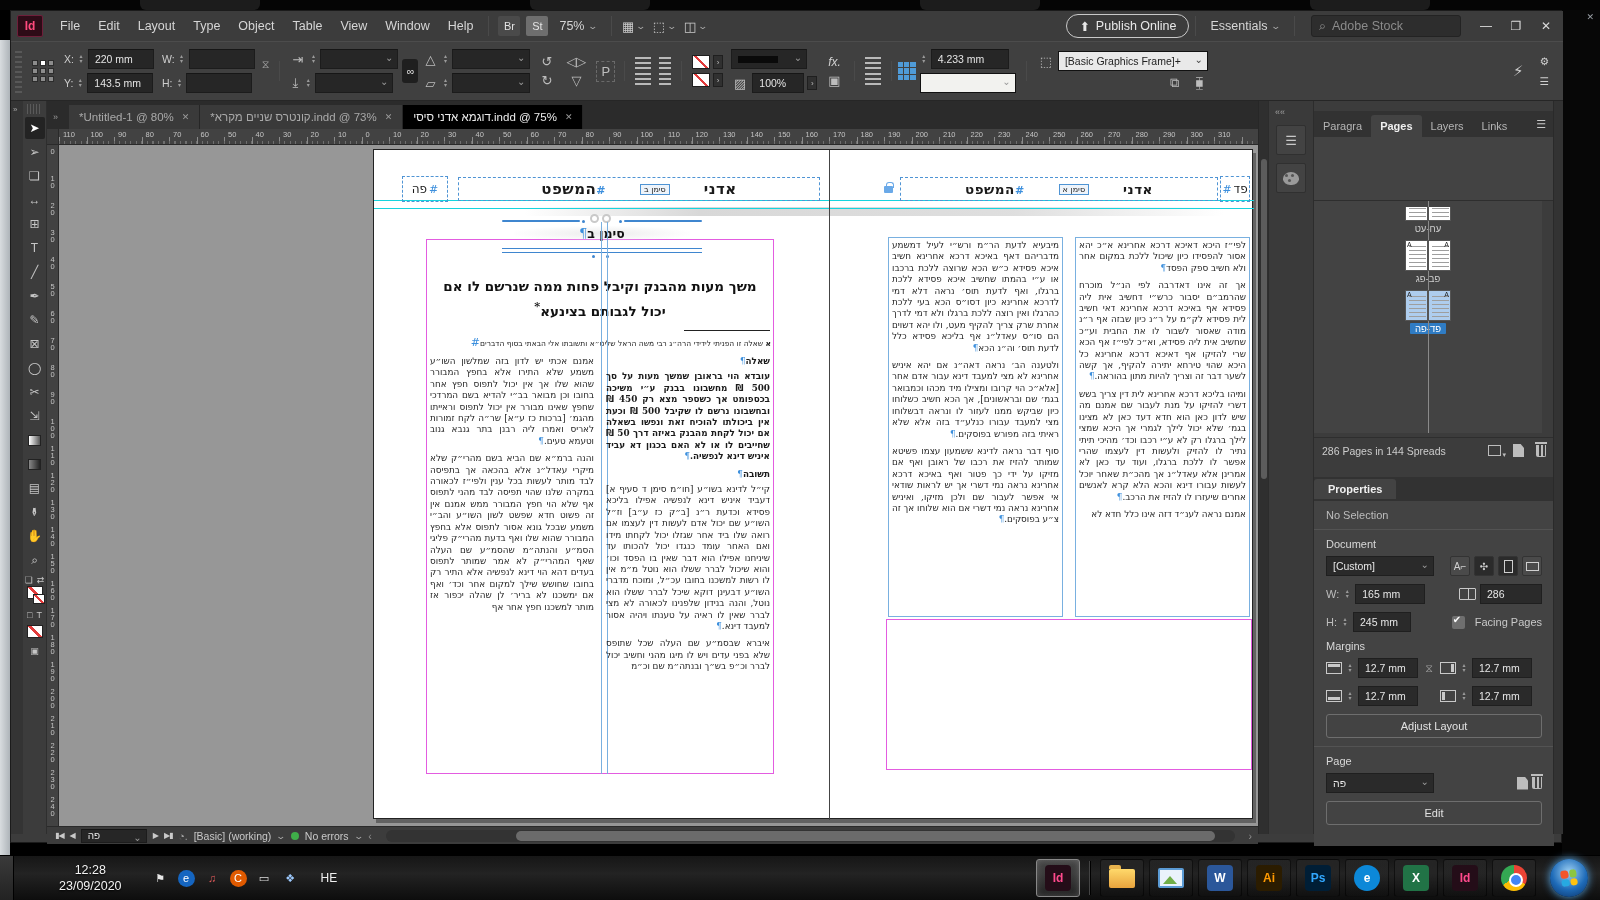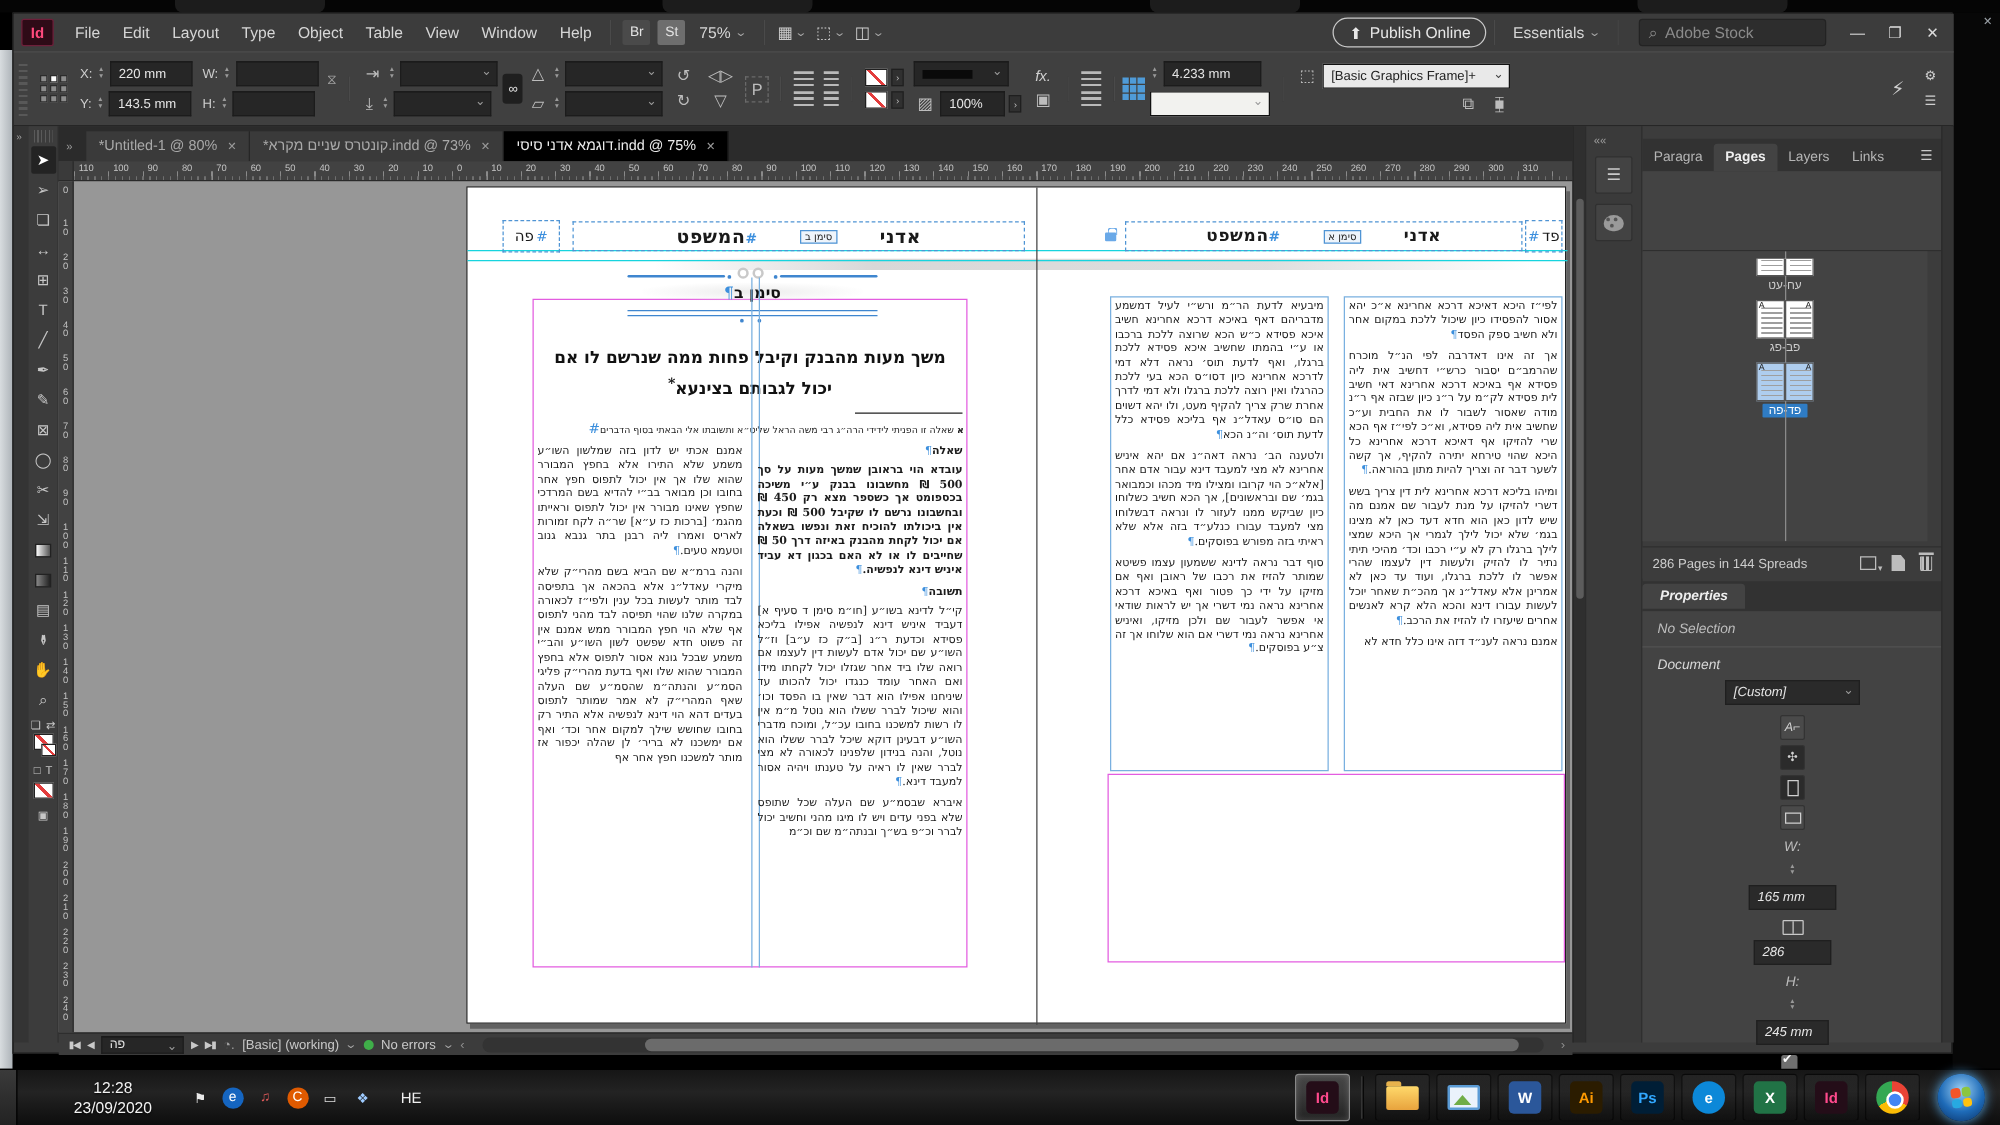--- a/index.html
+++ b/index.html
@@ -172,28 +172,28 @@
   .slabel.sel{background:#2f7cc4;color:#fff;border-radius:1px;}
   #pages-footer{position:absolute;left:0;top:336px;width:240px;height:26px;background:#3c3c3c;border-top:1px solid #2e2e2e;
     display:flex;align-items:center;padding:0 8px;font-size:10.5px;color:#cdcdcd;gap:4px;}
   .fico{margin-left:auto;display:flex;gap:12px;align-items:center;}
   .pagenew{width:11px;height:13px;background:#bdbdbd;clip-path:polygon(0 0,70% 0,100% 30%,100% 100%,0 100%);}
   .trash{width:10px;height:12px;position:relative;background:repeating-linear-gradient(90deg,#bdbdbd 0 2px,transparent 2px 4px);border:1px solid #bdbdbd;border-top:none;border-radius:0 0 2px 2px;}
   .trash::before{content:"";position:absolute;left:-2px;top:-3px;width:12px;height:2px;background:#bdbdbd;}
   .psize{width:13px;height:11px;border:1px solid #bdbdbd;position:relative;}
   .psize::after{content:"▾";position:absolute;right:-6px;bottom:-4px;font-size:7px;color:#bdbdbd;}
   
-  #props{position:absolute;left:0;top:364px;width:240px;height:369px;font-style:italic;}
+  #props{position:absolute;left:0;top:376px;width:240px;height:369px;}
   .props-tab{position:absolute;left:0;top:0;width:240px;height:24px;background:#323232;}
   .props-tab span{display:inline-block;background:#434343;color:#efefef;font-weight:bold;padding:4px 14px;border-radius:3px 3px 0 0;margin:2px 0 0 0;}
   .props-body{position:absolute;left:0;top:24px;width:240px;height:345px;background:#434343;padding:8px 12px;font-size:11px;}
   .plabel{color:#d8d8d8;margin:6px 0 6px;}
   .dim{color:#bdbdbd;}
   .hr{height:1px;background:#535353;margin:8px -12px;}
-  .prow{display:flex;align-items:center;gap:4px;margin-bottom:8px;flex-direction:column;}
+  .prow{display:flex;align-items:center;gap:4px;margin-bottom:8px;}
   .pfld{height:20px;background:#2a2a2a;border:1px solid #1f1f1f;color:#e6e6e6;display:flex;align-items:center;padding:0 6px;font-size:10.5px;}
   .icobtn{width:20px;height:20px;background:#4a4a4a;border:1px solid #333;border-radius:2px;display:flex;align-items:center;justify-content:center;font-size:10px;color:#d0d0d0;}
   .icobtn.darkon{background:#2b2b2b;}
   .orient{width:9px;height:13px;border:1.5px solid #cfcfcf;}
   .orient.land{width:13px;height:9px;}
   .chk{width:13px;height:13px;background:#6f6f6f;border-radius:2px;position:relative;margin-right:6px;}
   .chk::after{content:"✔";position:absolute;left:1px;top:-2px;font-size:10px;color:#fff;}
   .micon{width:16px;height:12px;border:1px solid #c9c9c9;position:relative;}
   .micon::before{content:"";position:absolute;left:1px;right:1px;height:3px;background:#c9c9c9;}
   .micon.t::before{top:1px;} .micon.b::before{bottom:1px;}

